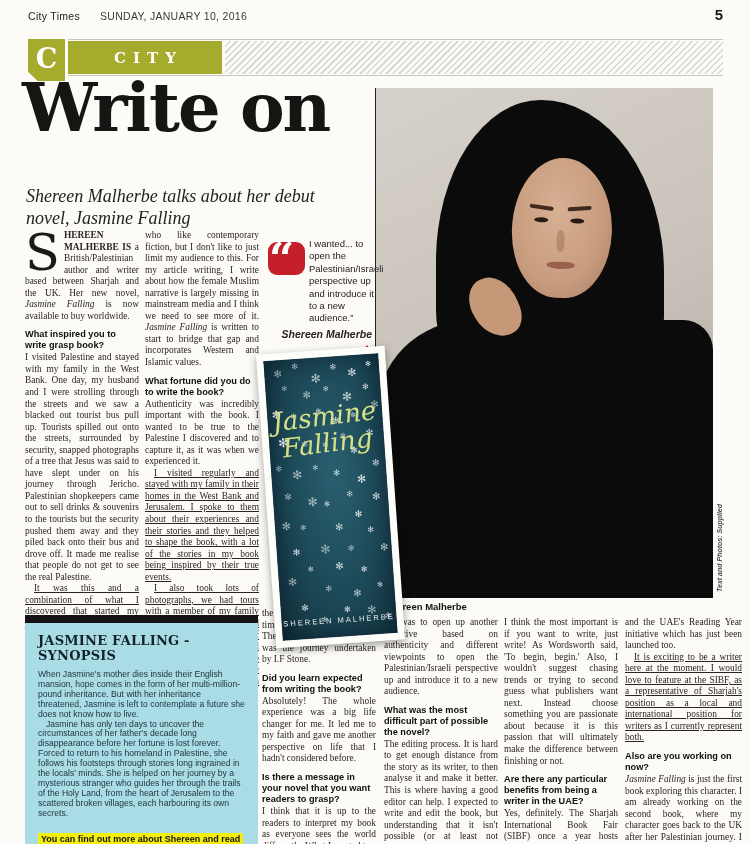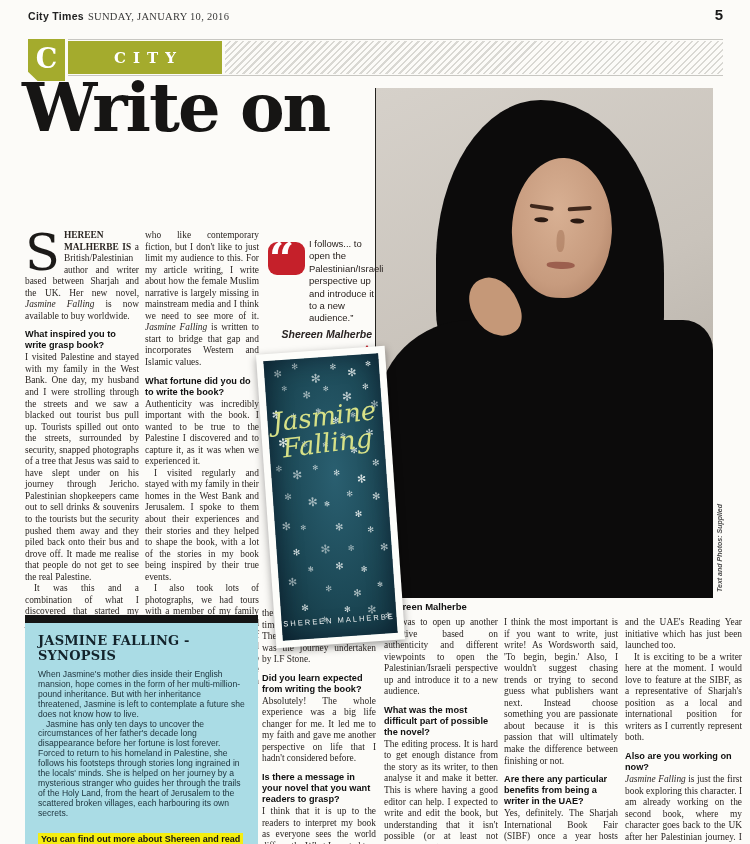--- a/index.html
+++ b/index.html
@@ -1,21 +1,21 @@
 <!DOCTYPE html>
 <html style="--olive: #a4ab2d; --red: #c5202a; --cyan: #aadce5; --yellow: #f5ee11; --teal: #1d4a58; --teal-light: #2a5f70; --script: #d7e187;"><head>
 <meta charset="utf-8">
 <style>
   html,body{margin:0;padding:0;background:#e8e6e2;}
   .page{position:relative;width:750px;height:844px;background:#fcfbf8;margin:0 auto;overflow:hidden;
         font-family:"Liberation Sans",sans-serif;color:#1d1b19;}
   
   .masthead{position:absolute;left:28px;top:10px;font-size:10.5px;letter-spacing:.3px;color:#222;}
-  .brand{font-weight:bold;text-align:center;}
-  .mdate{margin-left:4px;color:#3a3a3a;font-family:Liberation Serif, serif;}
+  .brand{font-weight:normal;text-align:center;}
+  .mdate{margin-left:20px;color:#3a3a3a;}
   .pageno{position:absolute;right:27px;top:6px;font-size:15px;font-weight:bold;color:#191919;}
   
   .rule{position:absolute;left:68px;width:655px;height:1px;background:#c8c7c2;}
   .c-badge{position:absolute;left:28px;top:39px;width:37px;height:42px;background:var(--olive,#a4ab2d);
            clip-path:polygon(0 0,100% 0,100% 100%,26% 100%,0 78%);
            display:flex;align-items:center;justify-content:center;}
   .c-badge span{font-family:"DejaVu Serif",serif;font-weight:bold;font-size:27px;color:#fff;margin-top:-4px;}
   .city-bar{position:absolute;left:68px;top:41px;width:154px;height:33px;background:var(--olive,#a4ab2d);
             display:flex;align-items:center;justify-content:center;}
   .city-bar span{font-family:"DejaVu Serif",serif;font-weight:bold;font-size:15px;letter-spacing:7px;color:#fff;padding-left:7px;}
@@ -71,21 +71,21 @@
   .cover-title{position:absolute;left:0;right:0;top:46px;text-align:center;transform:rotate(-3deg);
              font-family:"DejaVu Serif",serif;font-style:italic;font-size:26px;line-height:1.02;
              color:var(--script,#d7e187);}
   .cover-title span{display:block;}
   .cover-author{position:absolute;left:0;right:0;bottom:12px;text-align:center;font-size:7.5px;
              letter-spacing:2px;color:#e9edee;}
   
   .col{position:absolute;width:114px;font-family:"Liberation Serif",serif;font-size:9.4px;
        line-height:11.55px;text-align:justify;color:#2a2522;}
   .col p{margin:0;}
-  .col p.indent{text-indent:9px;}
+  .col p.indent{text-indent:9px;text-decoration:underline;}
   .col .q{font-family:"Liberation Sans",sans-serif;font-weight:bold;font-size:9.2px;line-height:11px;
           margin:7px 0 1px;text-align:left;color:#101010;}
   .dropcap{float:left;font-family:"DejaVu Serif",serif;font-size:51px;line-height:40px;
            padding:3px 4px 0 0;color:#1c1a18;}
   #col-0{left:25px;top:230px;} #col-1{left:145px;top:230px;}
   #col-2{left:262px;top:608px;} #col-3{left:384px;top:617px;}
   #col-4{left:504px;top:617px;} #col-5{left:625px;top:617px;width:117px;}
   
   .synopsis{position:absolute;left:25px;top:615px;width:233px;}
   .syn-bar{height:8px;background:#141414;}
@@ -112,20 +112,21 @@
   <div class="c-badge">
       <span>C</span>
     </div>
   <div class="city-bar">
       <span>CITY</span>
     </div>
   <div class="hatch"></div>
   <div class="rule" style="top:75px"></div>
 
   <h1>Write on</h1>
+  <div class="standfirst">Shereen Malherbe talks about her debut novel, Jasmine Falling</div>
 
   <div class="photo">
     <div class="ph-head"></div>
     <div class="ph-body"></div>
     <div class="ph-face">
       <div class="ph-brow l"></div>
       <div class="ph-brow r"></div>
       <div class="ph-eye l"></div>
       <div class="ph-eye r"></div>
       <div class="ph-nose"></div>
@@ -133,21 +134,21 @@
     </div>
     <div class="ph-hand"></div>
   </div>
   <div class="photo-caption">Shereen Malherbe</div>
   <div class="photo-credit">Text and Photos: Supplied</div>
 
   <div class="pullquote">
     <div class="q-icon">
         <span>“</span>
       </div>
-    <div class="q-text">I follows... to open the Palestinian/Israeli perspective up and introduce it to a new audience.”</div>
+    <div class="q-text">I wanted... to open the Palestinian/Israeli perspective up and introduce it to a new audience.”</div>
     <div class="q-attr">Shereen Malherbe</div>
     <div class="q-tri"></div>
   </div>
 
   <div class="bookcover">
     <div class="cover-inner">
       <div id="flowers">
           <span class="flower" style="left: 8%; top: 3%; font-size: 10px; opacity: 0.55;">✻</span>
           <span class="flower" style="left: 24%; top: 1%; font-size: 8px; opacity: 0.62;">✻</span>
           <span class="flower" style="left: 40%; top: 5%; font-size: 12px; opacity: 0.69;">✻</span>

